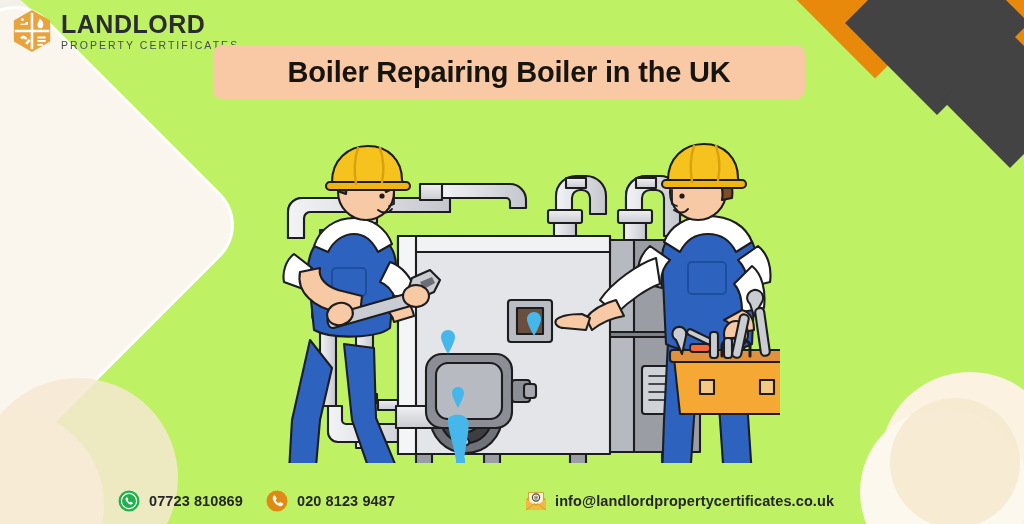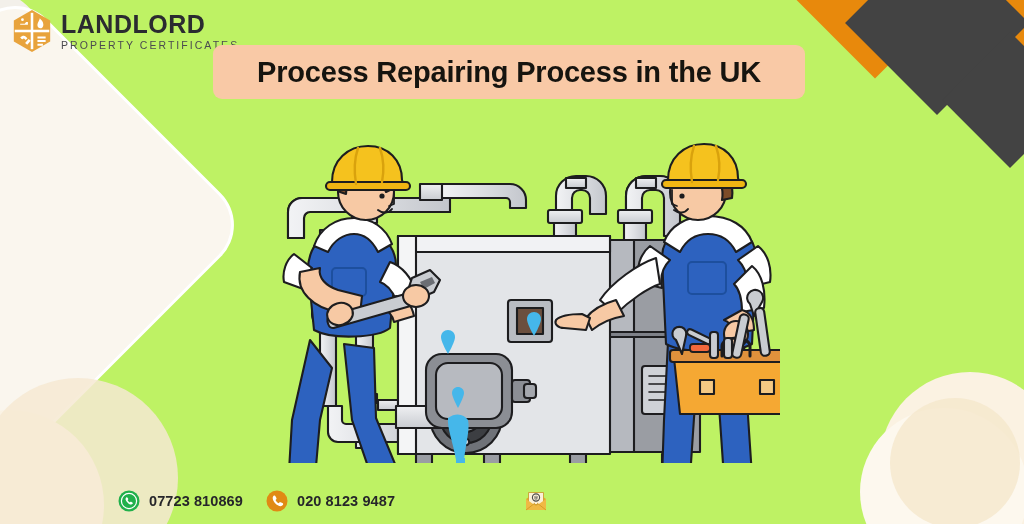--- a/index.html
+++ b/index.html
@@ -126,21 +126,21 @@
         <path d="M28 30 h9 v2.2 h-9 z M28 34 h9 v2.2 h-9 z M28 38 h6 v2.2 h-6 z" fill="#ffffff"></path>
       </svg>
     </span>
     <span class="logo-text">
       <div class="logo-title">LANDLORD</div>
       <div class="logo-sub">PROPERTY CERTIFICATES</div>
     </span>
   </div>
 
   <div class="title-banner">
-    <span class="title-text">Process Repairing Process in the UK</span>
+    <span class="title-text">Boiler Repairing Boiler in the UK</span>
   </div>
 
   <div class="illus">
     <svg viewBox="0 0 510 345" width="510" height="345">
       <defs>
         <linearGradient id="metal" x1="0" y1="0" x2="1" y2="0">
           <stop offset="0" stop-color="#f2f3f5"></stop>
             <stop offset="0.5" stop-color="#dcdee2"></stop>
             <stop offset="1" stop-color="#c3c6cc"></stop>
         </linearGradient>
@@ -369,16 +369,17 @@
       <span class="ico">
         <svg viewBox="0 0 24 22" width="24" height="22">
           <path d="M2 9 l10 -7 l10 7 v11 h-20 z" fill="#e3a82e"></path>
           <path d="M4.5 2.5 h15 v12 h-15 z" fill="#fbf0d8" stroke="#c99622" stroke-width=".8"></path>
           <circle cx="12" cy="7.5" r="3.6" fill="none" stroke="#4a4a4a" stroke-width="1.1"></circle>
           <text x="12" y="9.4" font-size="4.6" fill="#4a4a4a" text-anchor="middle" font-family="DejaVu Sans, sans-serif">@</text>
           <path d="M2 9 l10 7 l10 -7 v11 h-20 z" fill="#f0b944"></path>
           <path d="M2 20 l9 -7 M22 20 l-9 -7" stroke="#d39a24" stroke-width=".9" fill="none"></path>
         </svg>
       </span>
+      <span class="contact-text">info@landlordpropertycertificates.co.uk</span>
     </div>
 
   </div>
 </div>
 
 </body></html>

